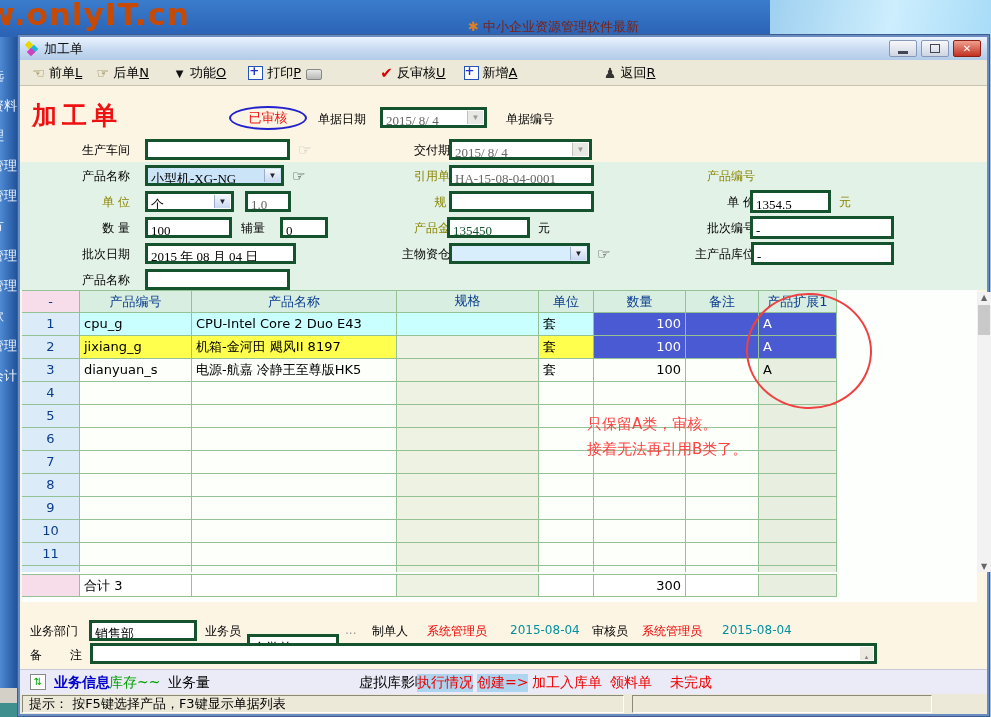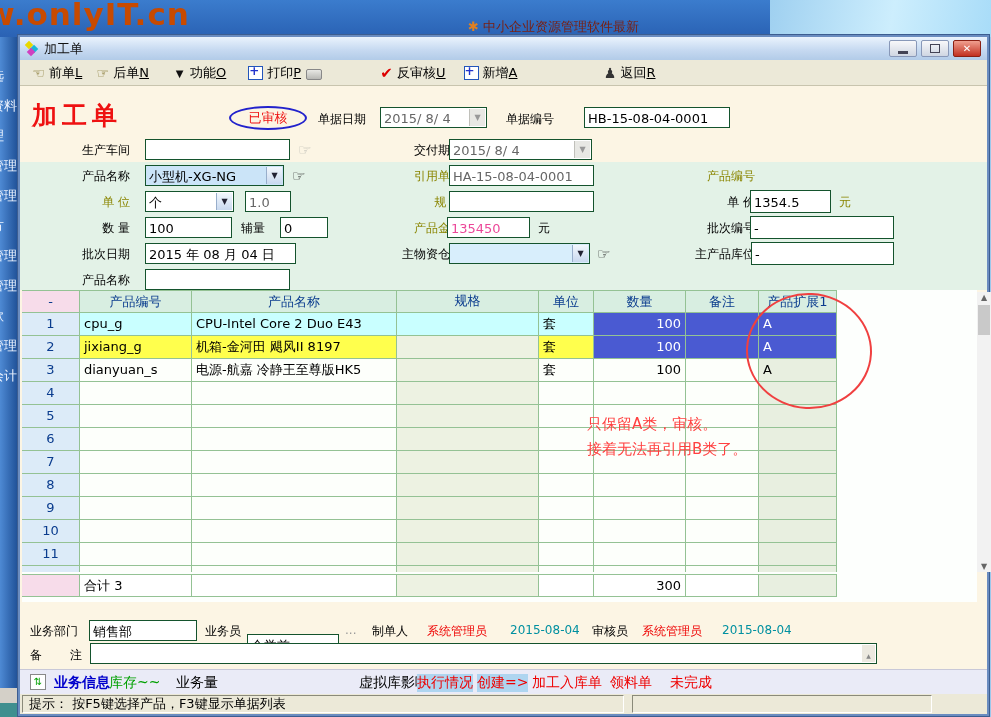--- a/index.html
+++ b/index.html
@@ -59,24 +59,24 @@
   .ic-print{width:14px;height:9px;background:linear-gradient(180deg,#e8e8e4,#b8b8b4);border:1px solid #888;border-radius:2px;margin-top:4px;}
 
   
   #hdr-cream{left:0;top:57px;width:967px;height:68px;background:#fcf5e4;}
   #mint{left:0;top:125px;width:967px;height:128px;background:#e3f2e7;}
   #form-title{left:12px;top:62px;font-size:25px;font-weight:bold;color:#ee1111;letter-spacing:5px;}
   #badge{left:209px;top:69px;width:78px;height:24px;border:2px solid #2222cc;border-radius:50%;
      display:flex;align-items:center;justify-content:center;color:#ee1111;font-size:13px;box-sizing:border-box;}
   .flabel{position:absolute;color:#000;font-size:12px;white-space:nowrap;}
   .flabel.olive{color:#8a8500;}
-  .fin{position:absolute;background:#fff;border:1px solid #14532d;height:21px;line-height:21px;
-     padding:0 3px;font-size:13px;color:#000;box-sizing:border-box;white-space:nowrap;overflow:hidden;}
+  .fin{position:absolute;background:#fff;border:3px solid #14532d;height:21px;line-height:21px;
+     padding:0 3px;font-size:13px;color:#000;box-sizing:border-box;white-space:nowrap;overflow:hidden;font-family:Liberation Serif, serif;}
   .fin.grey{color:#666;}
-  .fin.blue{color:#ec4899;}
+  .fin.blue{color:#14532d;}
   .drop{padding-right:17px;}
   .darrow{position:absolute;right:1px;top:1px;bottom:1px;width:15px;background:linear-gradient(180deg,#f2f7fd,#c9d9ef);
      border-left:1px solid #98aecb;display:flex;align-items:center;justify-content:center;font-size:8px;color:#223;}
   .darrow.dis{background:#e8e8e4;color:#999;border-left-color:#c0c0ba;}
   .hand{position:absolute;font-size:15px;color:#222;}
   .hand.dis{color:#bcbcb4;}
 
   
   #table-zone{left:2px;top:253px;width:955px;height:312px;background:#fdfffd;}
   #grid{position:absolute;left:0;top:0;width:815px;}
@@ -220,21 +220,20 @@
       </div>
 
     <div class="abs" id="hdr-cream"></div>
     <div class="abs" id="mint"></div>
 
     <div class="abs" id="form-title">加工单</div>
     <div class="abs" id="badge">已审核</div>
     <div class="flabel" style="left:298px;top:74px;">单据日期</div>
     <div class="fin drop grey" style="left:360px;top:70px;width:107px;"><span>2015/ 8/ 4</span><span class="darrow dis">▼</span></div>
     <div class="flabel" style="left:486px;top:74px;">单据编号</div>
-    <div class="fin" style="left:564px;top:70px;width:146px;">HB-15-08-04-0001</div>
 
     <div class="flabel" style="left:20px;top:105px;width:90px;text-align:right;">生产车间</div>
     <div class="fin" style="left:125px;top:102px;width:145px;"></div>
     <span class="hand dis" style="left:278px;top:104px;">☞</span>
 
     <div class="flabel" style="left:20px;top:131px;width:90px;text-align:right;">产品名称</div>
     <div class="fin drop" style="left:125px;top:128px;width:139px;background:#cbe4f8;"><span>小型机-XG-NG</span><span class="darrow">▼</span></div>
     <span class="hand" style="left:272px;top:130px;">☞</span>
 
     <div class="flabel olive" style="left:20px;top:157px;width:90px;text-align:right;">单 位</div>
@@ -456,21 +455,21 @@
     <div class="fin" id="note-input"><span></span>
       <span id="note-spin">
           <span>▲</span>
         </span>
     </div>
 
     <div class="abs" id="bottombar">
       <span class="abs" id="bb-icon">⇅</span>
       <span class="bb blue" style="left:34px;">业务信息</span>
       <span class="bb green" style="left:89px;">库存~~</span>
-      <span class="bb" style="left:156px;">业务量</span>
+      <span class="bb" style="left:148px;">业务量</span>
       <span class="bb" style="left:339px;">虚拟库影响</span>
       <span class="bb red hl" style="left:397px;">执行情况</span>
       <span class="bb red hl" style="left:457px;">创建=&gt;</span>
       <span class="bb red" style="left:512px;">加工入库单</span>
       <span class="bb red" style="left:590px;">领料单</span>
       <span class="bb red" style="left:650px;">未完成</span>
     </div>
 
     <div class="abs" id="statusbar">
       <div class="sunken" style="left:2px;width:602px;">提示： 按F5键选择产品，F3键显示单据列表</div>

